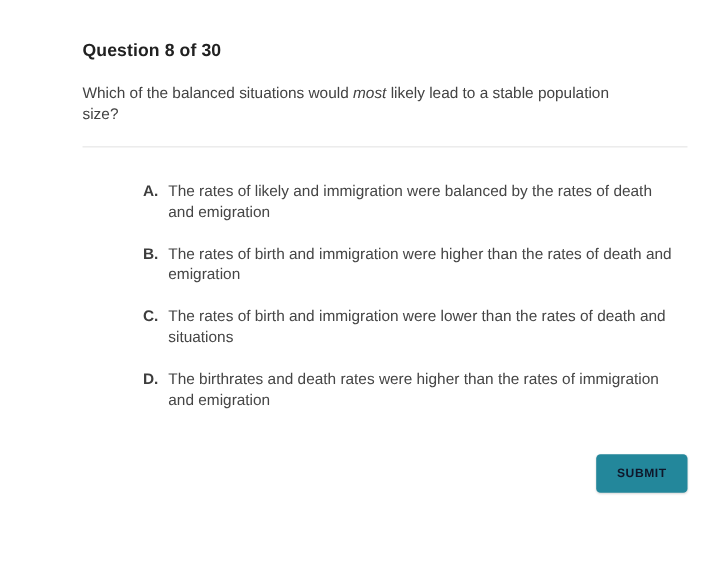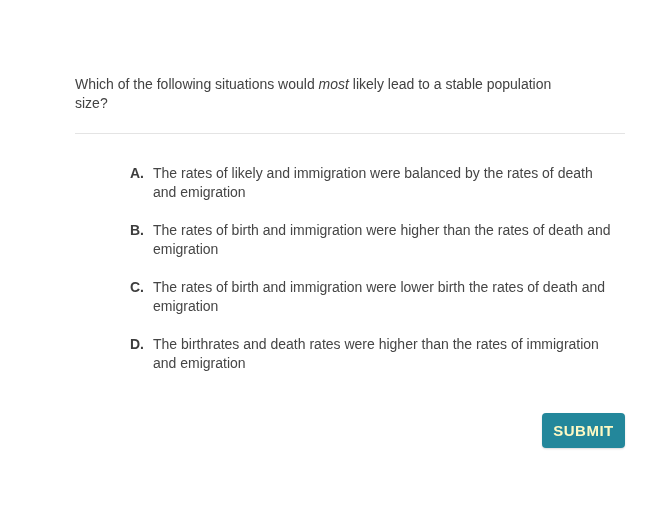--- a/index.html
+++ b/index.html
@@ -69,57 +69,58 @@
   }
   .submit-button {
     position: absolute;
     left: 542px;
     top: 413px;
     width: 83px;
     height: 35px;
     background: #23879B;
     border: none;
     border-radius: 4px;
-    color: #fef9c3;
+    color: #0f172a;
     font-family: "Liberation Sans", sans-serif;
-    font-size: 15px;
+    font-size: 11px;
     font-weight: 700;
     letter-spacing: 0.5px;
     display: flex;
     align-items: center;
     justify-content: center;
     cursor: pointer;
     box-shadow: 0 1px 2px rgba(0,0,0,0.15);
   }
 </style>
 </head>
 <body>
 
 <div class="page">
 
+  <div class="progress-title">Question 8 of 30</div>
 
-  <div class="question-text"><span>Which of the following situations would </span><em>most</em><span> likely lead to a stable population size?</span></div>
+  <div class="question-text"><span>Which of the balanced situations would </span><em>most</em><span> likely lead to a stable population size?</span></div>
 
   <div class="divider"></div>
 
   <div class="options">
 
     <div class="option-row">
       <span class="option-letter">A.</span>
       <div class="option-text">The rates of likely and immigration were balanced by the rates of death and emigration</div>
     </div>
 
     <div class="option-row">
       <span class="option-letter">B.</span>
       <div class="option-text">The rates of birth and immigration were higher than the rates of death and emigration</div>
     </div>
 
     <div class="option-row">
       <span class="option-letter">C.</span>
-      <div class="option-text">The rates of birth and immigration were lower birth the rates of death and emigration</div>
+      <div class="option-text">The rates of birth and immigration were lower than the rates of death and situations</div>
     </div>
 
     <div class="option-row">
       <span class="option-letter">D.</span>
       <div class="option-text">The birthrates and death rates were higher than the rates of immigration and emigration</div>
     </div>
 
   </div>
 
   <button class="submit-button" style="background: rgb(35, 135, 155);">SUBMIT</button>

